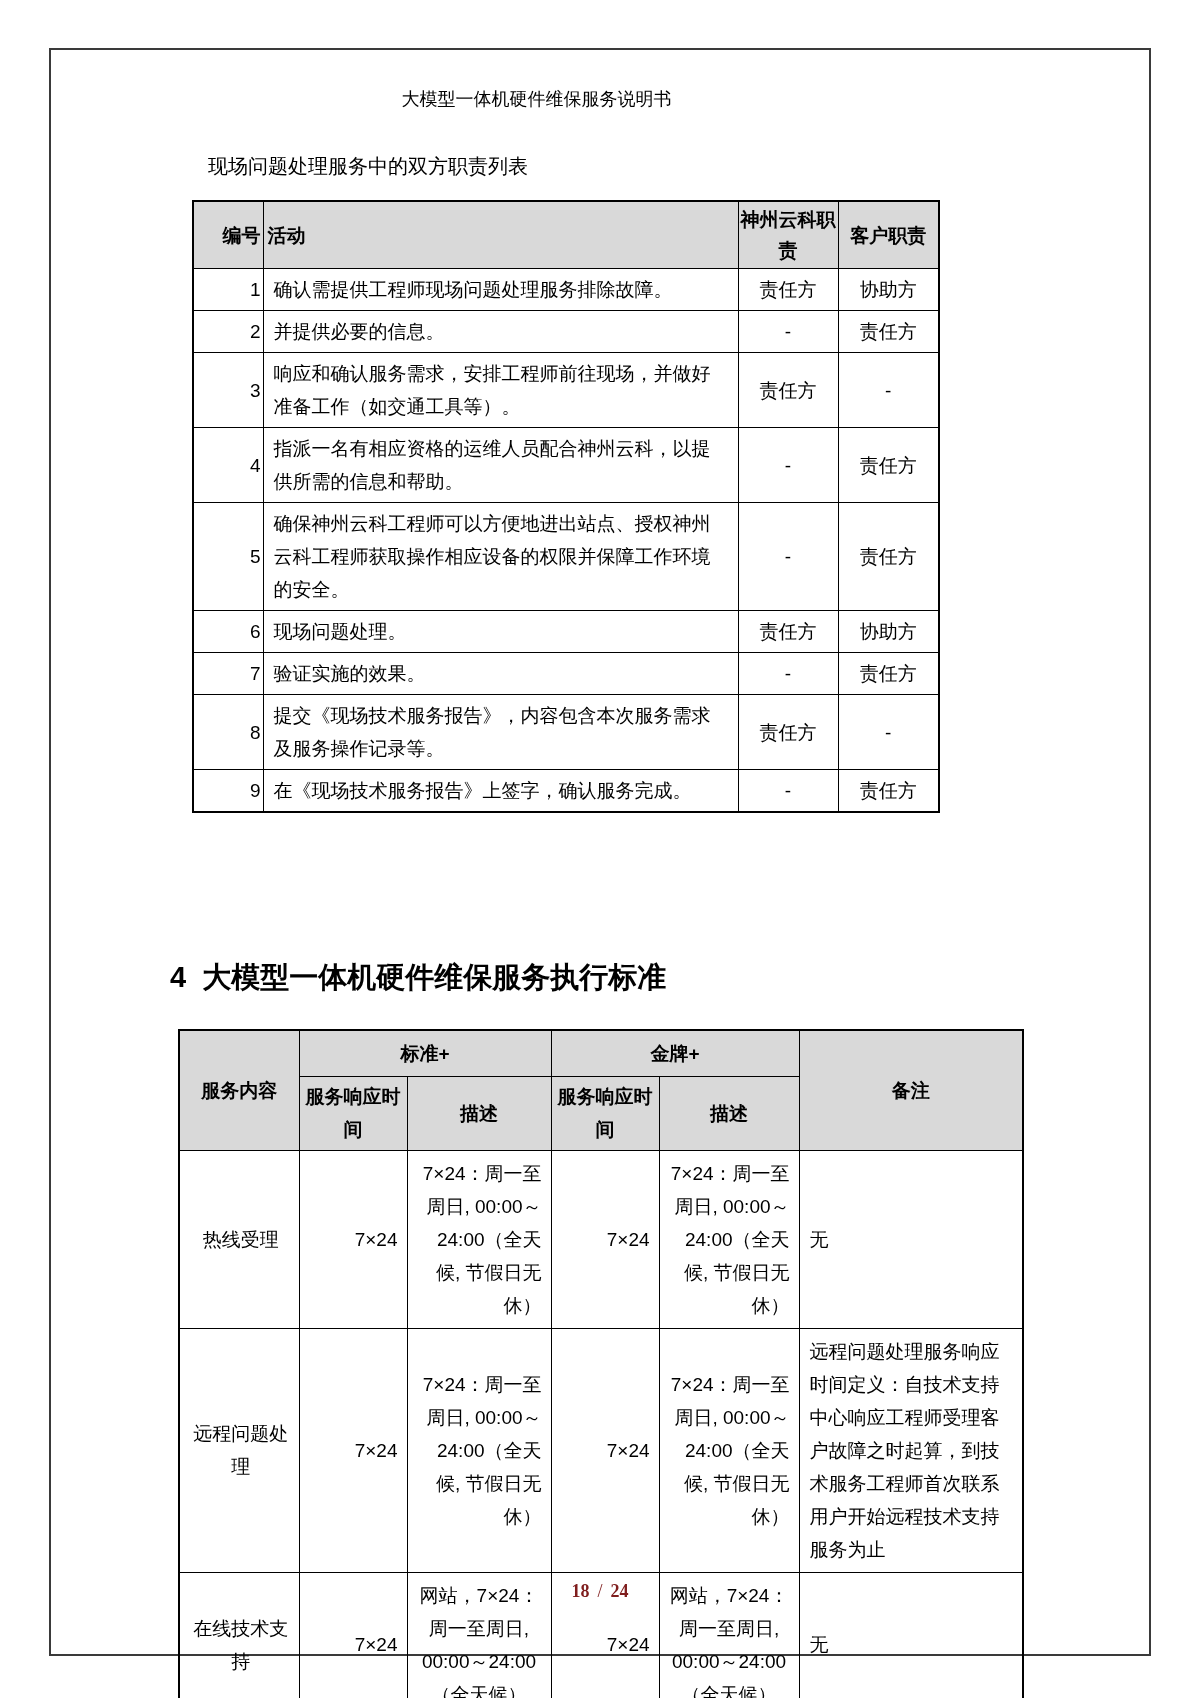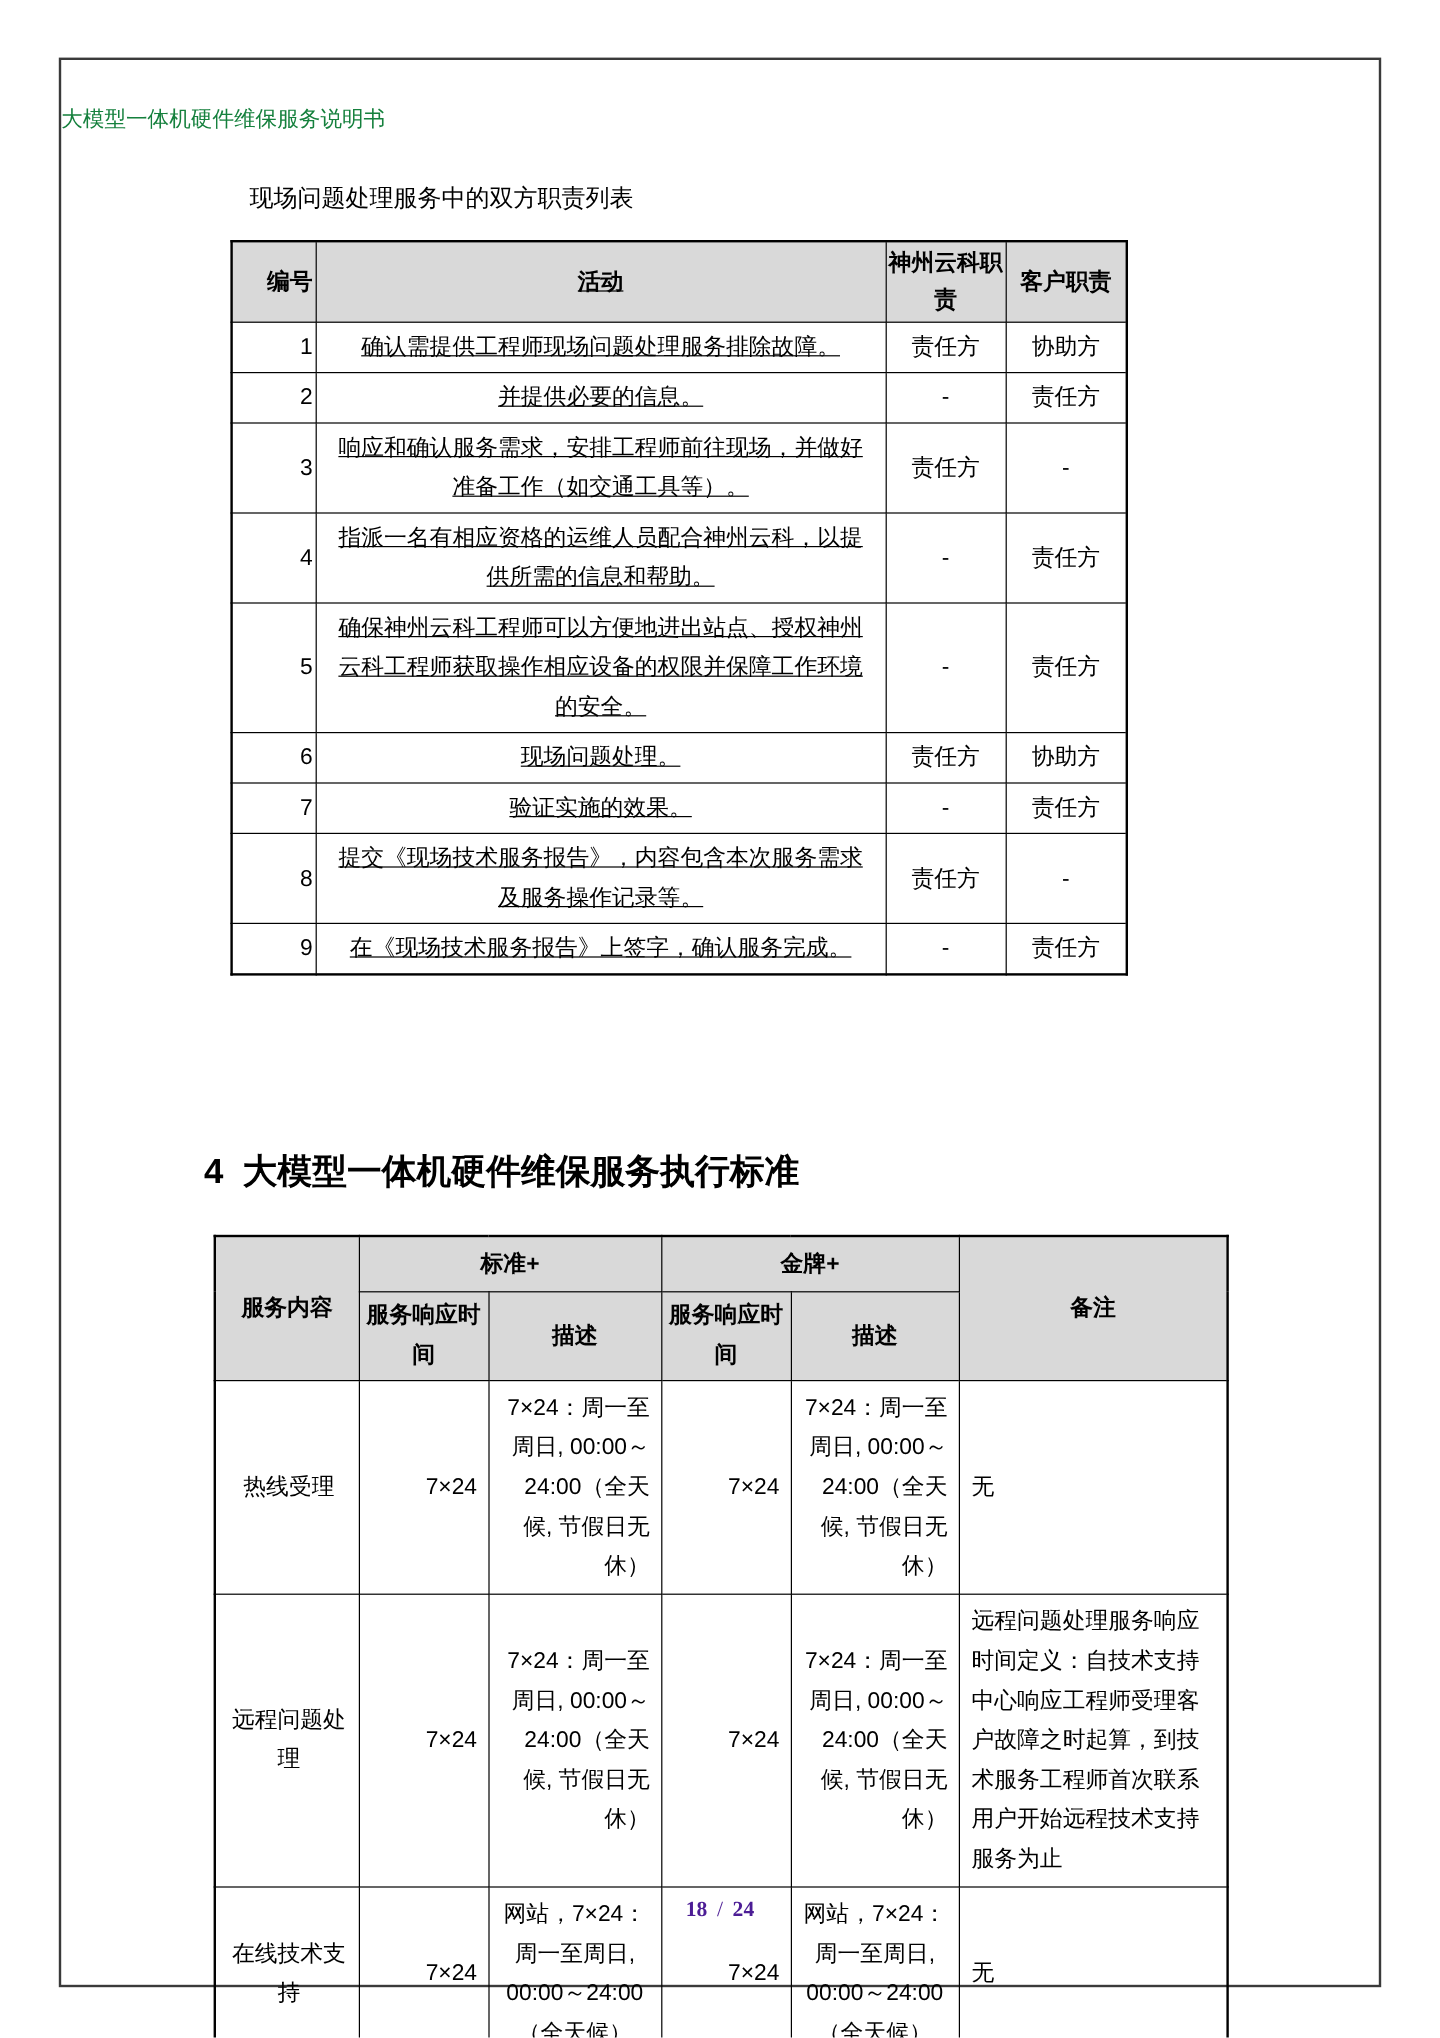--- a/index.html
+++ b/index.html
@@ -7,38 +7,38 @@
     width:1200px;height:1698px;position:relative;
     font-family:"Liberation Sans","DejaVu Sans",sans-serif;
     color:#000;
   }
   .page-border{
     position:absolute;left:49px;top:48px;width:1102px;height:1608px;
     border:2px solid #3a3a3a;box-sizing:border-box;background:#fff;
   }
   .doc-header{
     margin:36px 127px 0 0;
-    text-align:left;
+    text-align:center;
     font-family:"Liberation Serif","DejaVu Serif",serif;
-    font-size:18px;line-height:26px;color:#15803d;
+    font-size:18px;line-height:26px;color:#000000;
   }
   .intro{
     margin:40px 0 0 157px;
     font-size:20px;line-height:28px;
   }
   table{border-collapse:collapse;table-layout:fixed;border:2px solid #000;}
   th,td{border:1.5px solid #000;vertical-align:middle;box-sizing:border-box;word-break:break-word;}
   th{background:#d9d9d9;font-weight:bold;font-size:19px;}
 
   
   .t1{margin:20px 0 0 141px;width:746px;}
   .t1 th{line-height:31px;padding:2px 4px;}
   .t1 td{font-size:19px;line-height:33px;padding:4px 10px;}
   .t1 .c-no{text-align:right;padding-left:14px;padding-right:2px;}
-  .t1 .c-act{text-align:center;text-decoration:underline;}
+  .t1 .c-act{text-align:left;}
   .t1 .c-role{text-align:center;padding-left:2px;padding-right:2px;}
   .t1 thead tr{height:66px;}
 
   
   .section-heading{
     margin:146px 0 0 119px;
     font-size:29px;font-weight:bold;line-height:36px;
   }
   .section-heading .sec-num{font-weight:bold;margin-right:16px;}
 
@@ -52,21 +52,21 @@
   .t2 .c-resp{text-align:right;margin-top:34px;}
   .t2 .c-desc{text-align:right;}
   .t2 .c-desc-center{text-align:center;}
   .t2 .c-remark{text-align:left;padding-left:10px;}
 
   
   .doc-footer{
     position:absolute;left:0;top:1581px;width:1200px;
     text-align:center;
     font-family:"Liberation Serif","DejaVu Serif",serif;
-    font-size:18px;font-weight:bold;color:#4c1d95;
+    font-size:18px;font-weight:bold;color:#7f1d1d;
   }
   .doc-footer .sep{font-weight:normal;margin:0 8px;}
 </style>
 </head>
 <body>
 
 <div class="page-border">
 
   <div class="doc-header">
     <span>大模型一体机硬件维保服务说明书</span>

